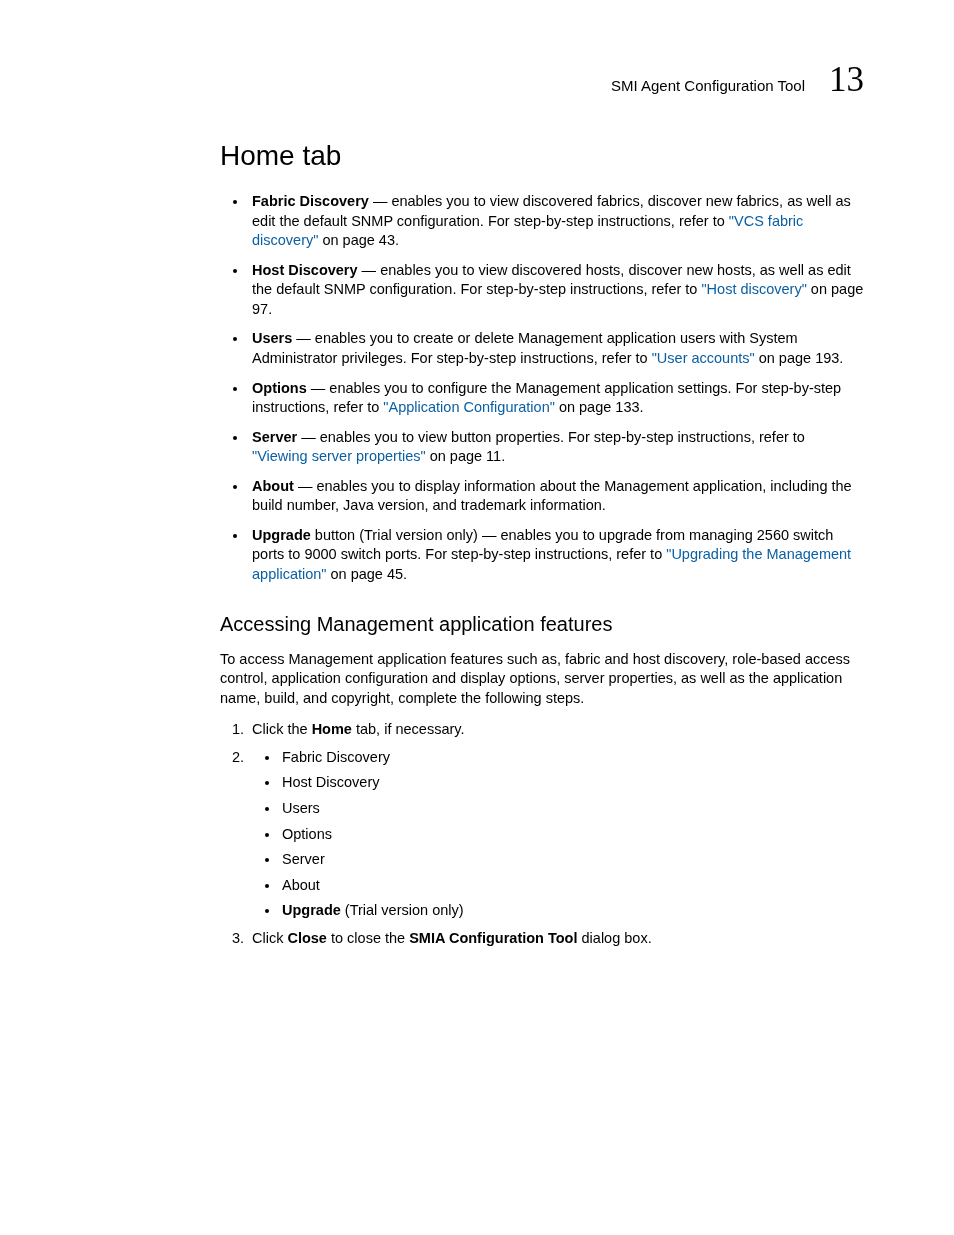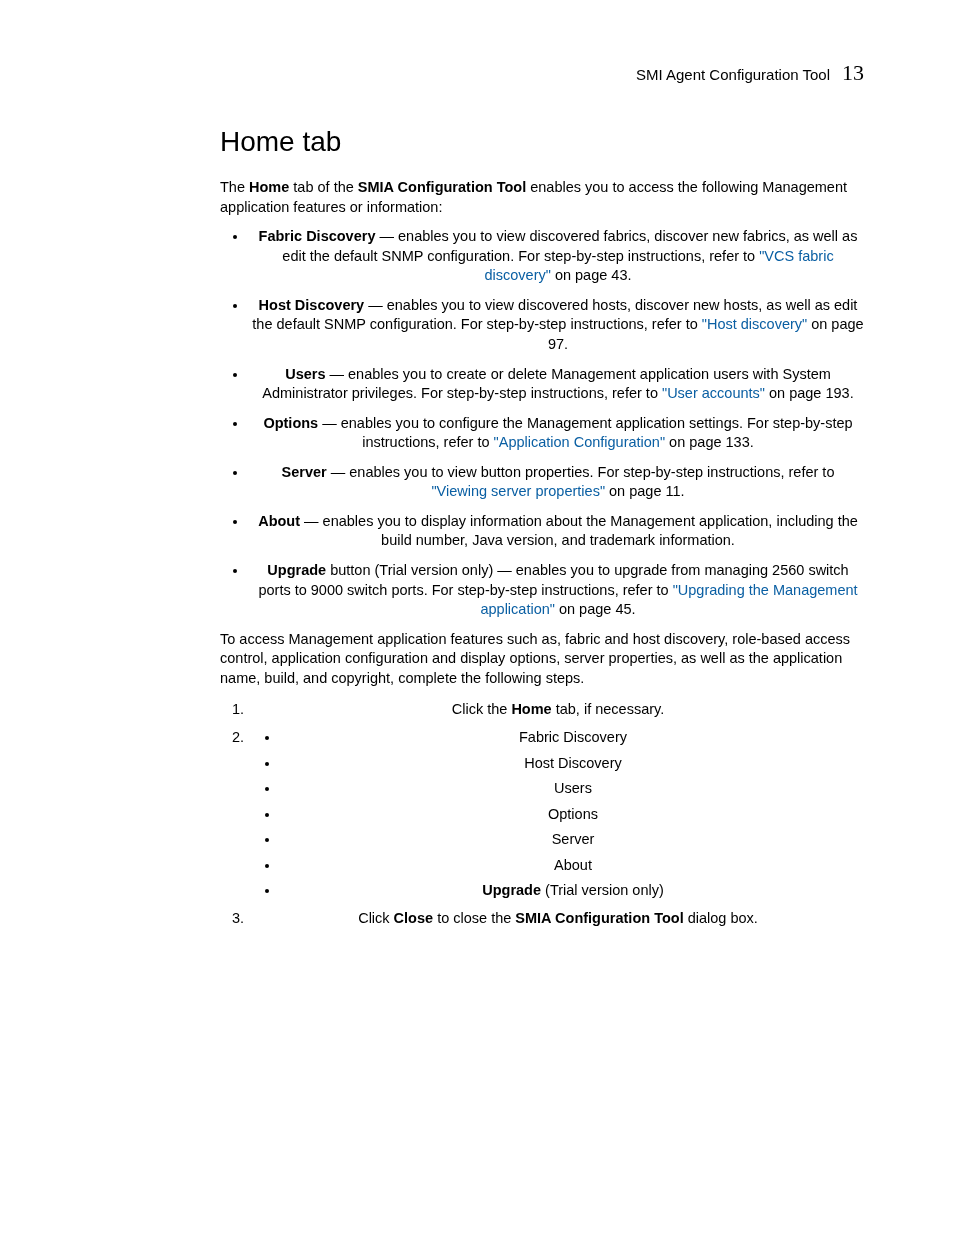--- a/index.html
+++ b/index.html
@@ -11,30 +11,30 @@
     width: 954px;
   }
   .page {
     padding: 60px 90px 60px 90px;
     box-sizing: border-box;
   }
   .header {
     display: flex;
     justify-content: flex-end;
     align-items: baseline;
-    gap: 12px;
+    gap: 24px;
     margin-left: 130px;
     margin-bottom: 40px;
   }
   .header-title {
     font-size: 15px;
     color: #000;
   }
   .header-number {
-    font-size: 22px;
+    font-size: 35px;
     font-family: Georgia, "Times New Roman", serif;
     font-weight: normal;
   }
   .content {
     margin-left: 130px;
   }
   h1.section-title {
     font-family: "Arial Narrow", Arial, sans-serif;
     font-stretch: condensed;
     font-size: 28px;
@@ -49,21 +49,20 @@
     margin: 28px 0 14px 0;
   }
   p {
     font-size: 14.5px;
     line-height: 1.35;
     margin: 0 0 10px 0;
   }
   ul.bullets, ol.steps {
     margin: 0 0 0 0;
     padding-left: 28px;
-    text-align: center;
   }
   ul.bullets > li {
     font-size: 14.5px;
     line-height: 1.35;
     margin-bottom: 10px;
     padding-left: 4px;
   }
   ol.steps {
     margin-top: 12px;
   }
@@ -99,23 +98,20 @@
 
   <div class="header">
     <span class="header-title">SMI Agent Configuration Tool</span>
     <span class="header-number">13</span>
   </div>
 
   <div class="content">
 
     <h1 class="section-title">Home tab</h1>
 
-    <p>
-      <span>The </span><span class="bold">Home</span><span> tab of the </span><span class="bold">SMIA Configuration Tool</span><span> enables you to access the following Management application features or information:</span>
-    </p>
 
     <ul class="bullets">
       <li>
         <span class="bold">Fabric Discovery</span><span> — enables you to view discovered fabrics, discover new fabrics, as well as edit the default SNMP configuration. For step-by-step instructions, refer to </span><a class="xref" href="#">"VCS fabric discovery"</a><span> on page 43.</span>
       </li>
       <li>
         <span class="bold">Host Discovery</span><span> — enables you to view discovered hosts, discover new hosts, as well as edit the default SNMP configuration. For step-by-step instructions, refer to </span><a class="xref" href="#">"Host discovery"</a><span> on page 97.</span>
       </li>
       <li>
         <span class="bold">Users</span><span> — enables you to create or delete Management application users with System Administrator privileges. For step-by-step instructions, refer to </span><a class="xref" href="#">"User accounts"</a><span> on page 193.</span>
@@ -127,20 +123,21 @@
         <span class="bold">Server</span><span> — enables you to view button properties. For step-by-step instructions, refer to </span><a class="xref" href="#">"Viewing server properties"</a><span> on page 11.</span>
       </li>
       <li>
         <span class="bold">About</span><span> — enables you to display information about the Management application, including the build number, Java version, and trademark information.</span>
       </li>
       <li>
         <span class="bold">Upgrade</span><span> button (Trial version only) — enables you to upgrade from managing 2560 switch ports to 9000 switch ports. For step-by-step instructions, refer to </span><a class="xref" href="#">"Upgrading the Management application"</a><span> on page 45.</span>
       </li>
     </ul>
 
+    <h2 class="subsection-title">Accessing Management application features</h2>
 
     <p>To access Management application features such as, fabric and host discovery, role-based access control, application configuration and display options, server properties, as well as the application name, build, and copyright, complete the following steps.</p>
 
     <ol class="steps">
       <li>
         <span>Click the </span><span class="bold">Home</span><span> tab, if necessary.</span>
       </li>
       <li>
         <ul class="subbullets">
           <li>Fabric Discovery</li>

